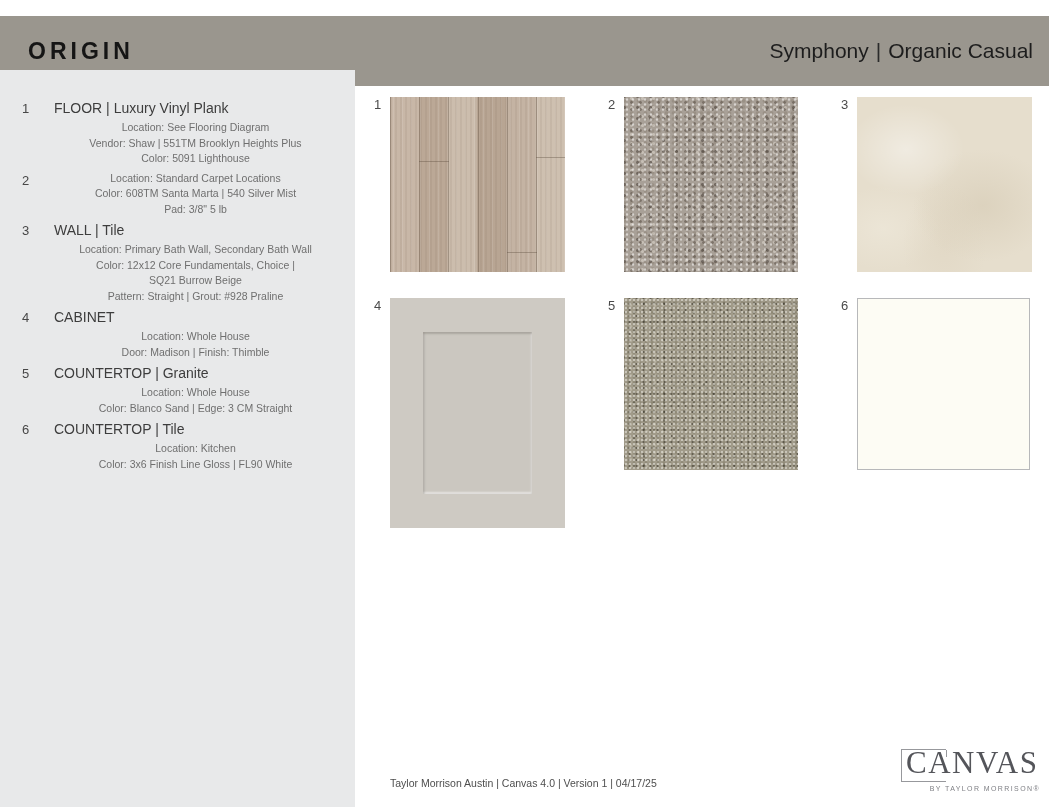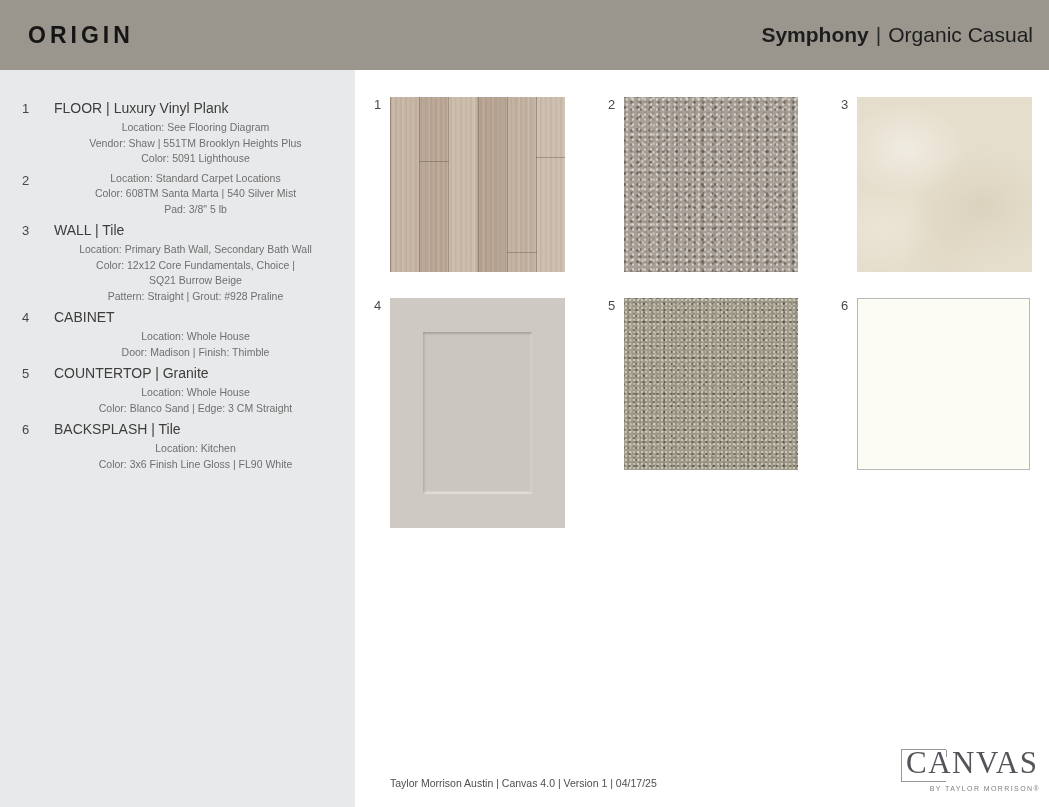--- a/index.html
+++ b/index.html
@@ -6,32 +6,32 @@
   html,body { width:1049px; height:807px; }
   body {
     position:relative;
     font-family:"Liberation Sans", sans-serif;
     background:#ffffff;
     overflow:hidden;
   }
 
   
   .topbar {
-    position:absolute; left:0; top:0; width:1049px; height:70px;
+    position:absolute; left:0; top:16px; width:1049px; height:70px;
     background:#9a968e;
   }
   .brand {
     position:absolute; left:28px; top:50%; transform:translateY(-50%);
     font-size:23px; font-weight:bold; letter-spacing:4px; color:#151515;
   }
   .collection {
     position:absolute; right:16px; top:50%; transform:translateY(-50%);
     font-size:21px; color:#1d1d1d; white-space:nowrap;
   }
-  .coll-name { font-weight:bold; }
+  .coll-name { font-weight:normal; }
   .coll-sep  { margin:0 7px; color:#2b2b2b; }
 
   
   .sidebar {
     position:absolute; left:0; top:70px; width:355px; height:737px;
     background:#e8e9ea;
     padding:29px 18px 0 22px;
   }
   .spec-item { display:flex; margin-bottom:4px; }
   .spec-num  { flex:0 0 20px; font-size:13px; color:#474747; line-height:19px; }
@@ -204,21 +204,21 @@
     <div class="spec-body">
       <div class="spec-title">COUNTERTOP | Granite</div>
       <div class="spec-detail">Location: Whole House</div>
       <div class="spec-detail">Color: Blanco Sand | Edge: 3 CM Straight</div>
     </div>
   </div>
 
   <div class="spec-item">
     <div class="spec-num">6</div>
     <div class="spec-body">
-      <div class="spec-title">BACKSPLASH | Tile</div>
+      <div class="spec-title">COUNTERTOP | Tile</div>
       <div class="spec-detail">Location: Kitchen</div>
       <div class="spec-detail">Color: 3x6 Finish Line Gloss | FL90 White</div>
     </div>
   </div>
 
 </aside>
 
 <main>
 
   <div class="swatch-group g1">

